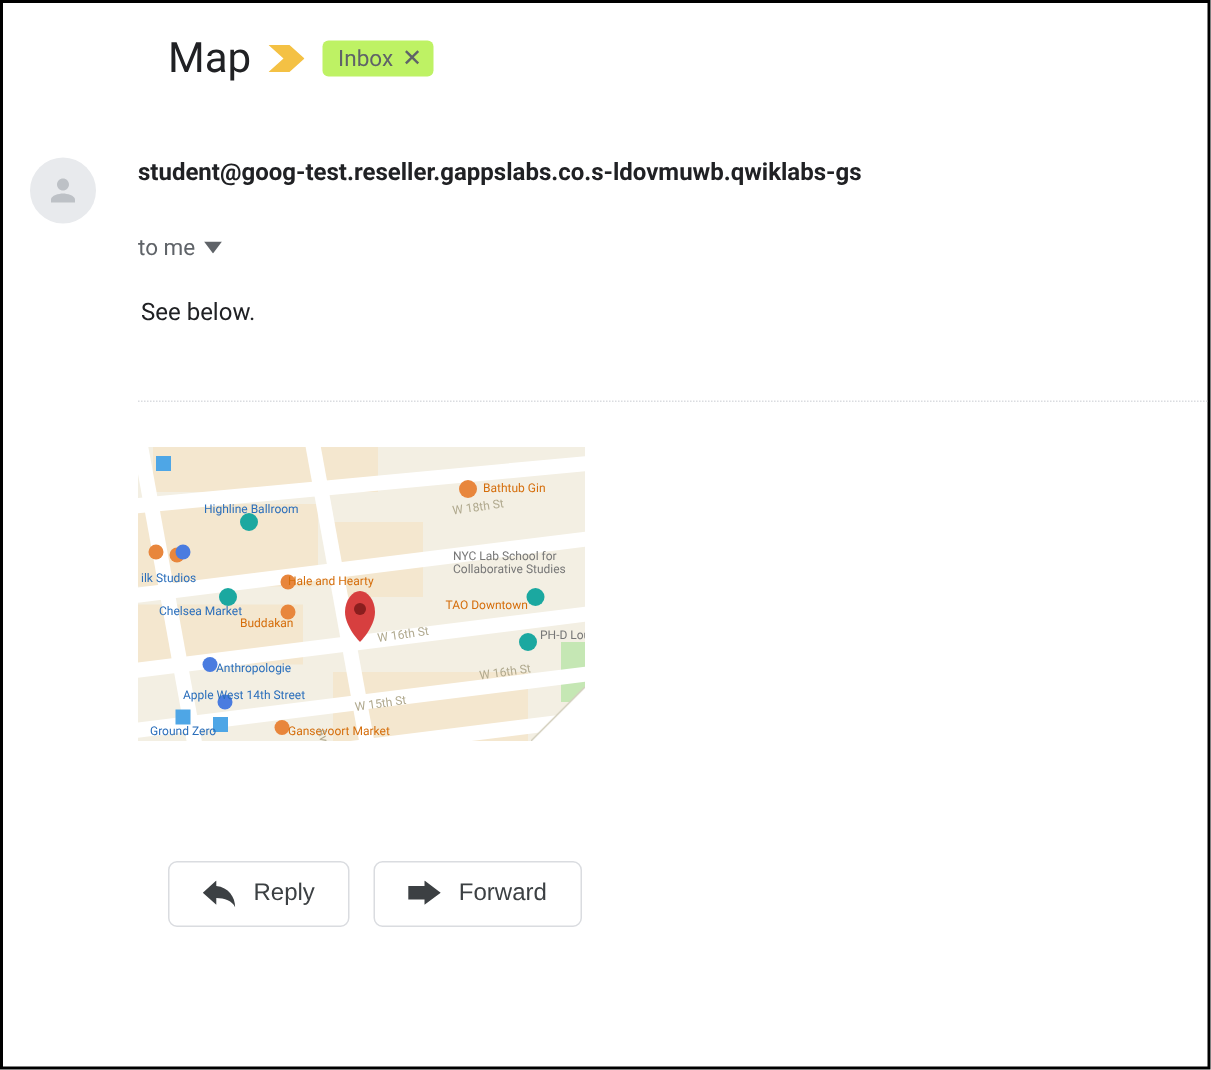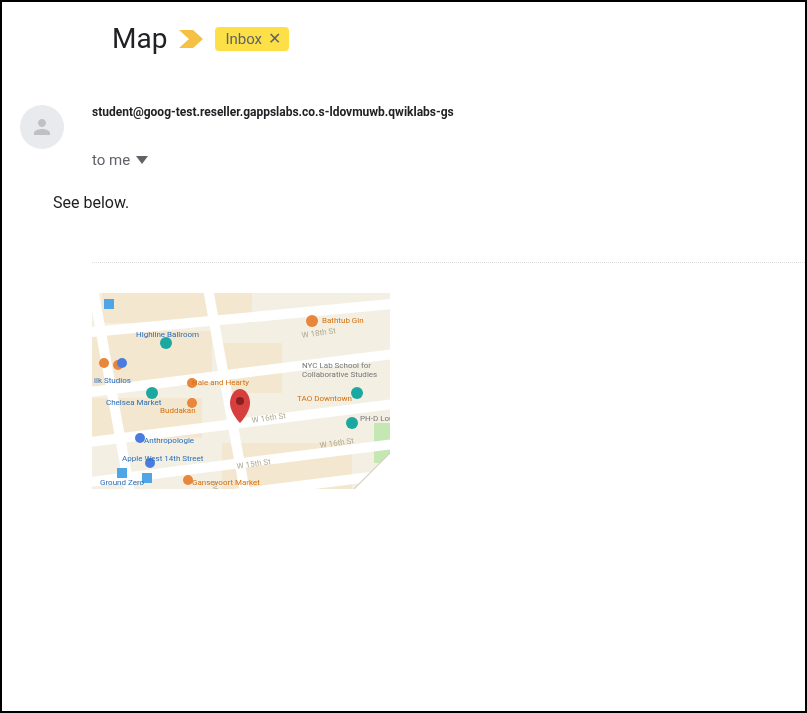--- a/index.html
+++ b/index.html
@@ -29,21 +29,21 @@
       color: #202124;
     }
     .importance-marker {
       width: 24px;
       height: 18px;
       fill: #f4c144;
     }
     .label-chip {
       display: inline-flex;
       align-items: center;
-      background: #fde047;
+      background: #bef264;
       border-radius: 4px;
       padding: 3px 8px 3px 10px;
       gap: 6px;
     }
     .label-text {
       font-size: 15px;
       color: #5f6368;
     }
     .label-close {
       font-size: 16px;
@@ -73,42 +73,42 @@
       height: 24px;
       fill: #bdc1c6;
     }
     .sender-info {
       display: flex;
       flex-direction: column;
       gap: 4px;
       overflow: hidden;
     }
     .sender-email {
-      font-size: 12px;
+      font-size: 16px;
       font-weight: 700;
       color: #202124;
       white-space: nowrap;
     }
     .recipient-row {
       display: flex;
       align-items: center;
       gap: 6px;
       font-size: 15px;
       color: #5f6368;
       margin-top: 28px;
     }
     .dropdown-icon {
       width: 12px;
       height: 8px;
       fill: #5f6368;
     }
     .body-text {
       font-size: 16px;
       color: #202124;
-      padding-left: 51px;
+      padding-left: 92px;
       margin-bottom: 50px;
     }
     .divider {
       margin-left: 90px;
       border: none;
       border-top: 1px dotted #dadce0;
       margin-bottom: 30px;
     }
     .map-attachment {
       margin-left: 90px;
@@ -265,13 +265,27 @@
 
       <text class="ml ml-road" transform="translate(210,45) rotate(-8)">W 18th St</text>
       <text class="ml ml-road" transform="translate(160,130) rotate(-8)">W 16th St</text>
       <text class="ml ml-road" transform="translate(228,155) rotate(-8)">W 16th St</text>
       <text class="ml ml-road" transform="translate(145,176) rotate(-8)">W 15th St</text>
       <text class="ml ml-road" transform="translate(120,188) rotate(80)">Ave</text>
     </svg>
     <div class="corner-fold"></div>
   </div>
 
+  <div class="actions-row">
+    <button class="action-btn">
+      <svg viewBox="0 0 24 20">
+        <path d="M10 4 V0 L0 9 L10 18 V13 C16 13 22 15 24 20 C24 12 19 5 10 4 Z"></path>
+      </svg>
+      <span>Reply</span>
+    </button>
+    <button class="action-btn">
+      <svg viewBox="0 0 24 20">
+        <path d="M0 4 H12 V0 L24 9 L12 18 V14 H0 Z"></path>
+      </svg>
+      <span>Forward</span>
+    </button>
+  </div>
 </div>
 
 </body></html>

